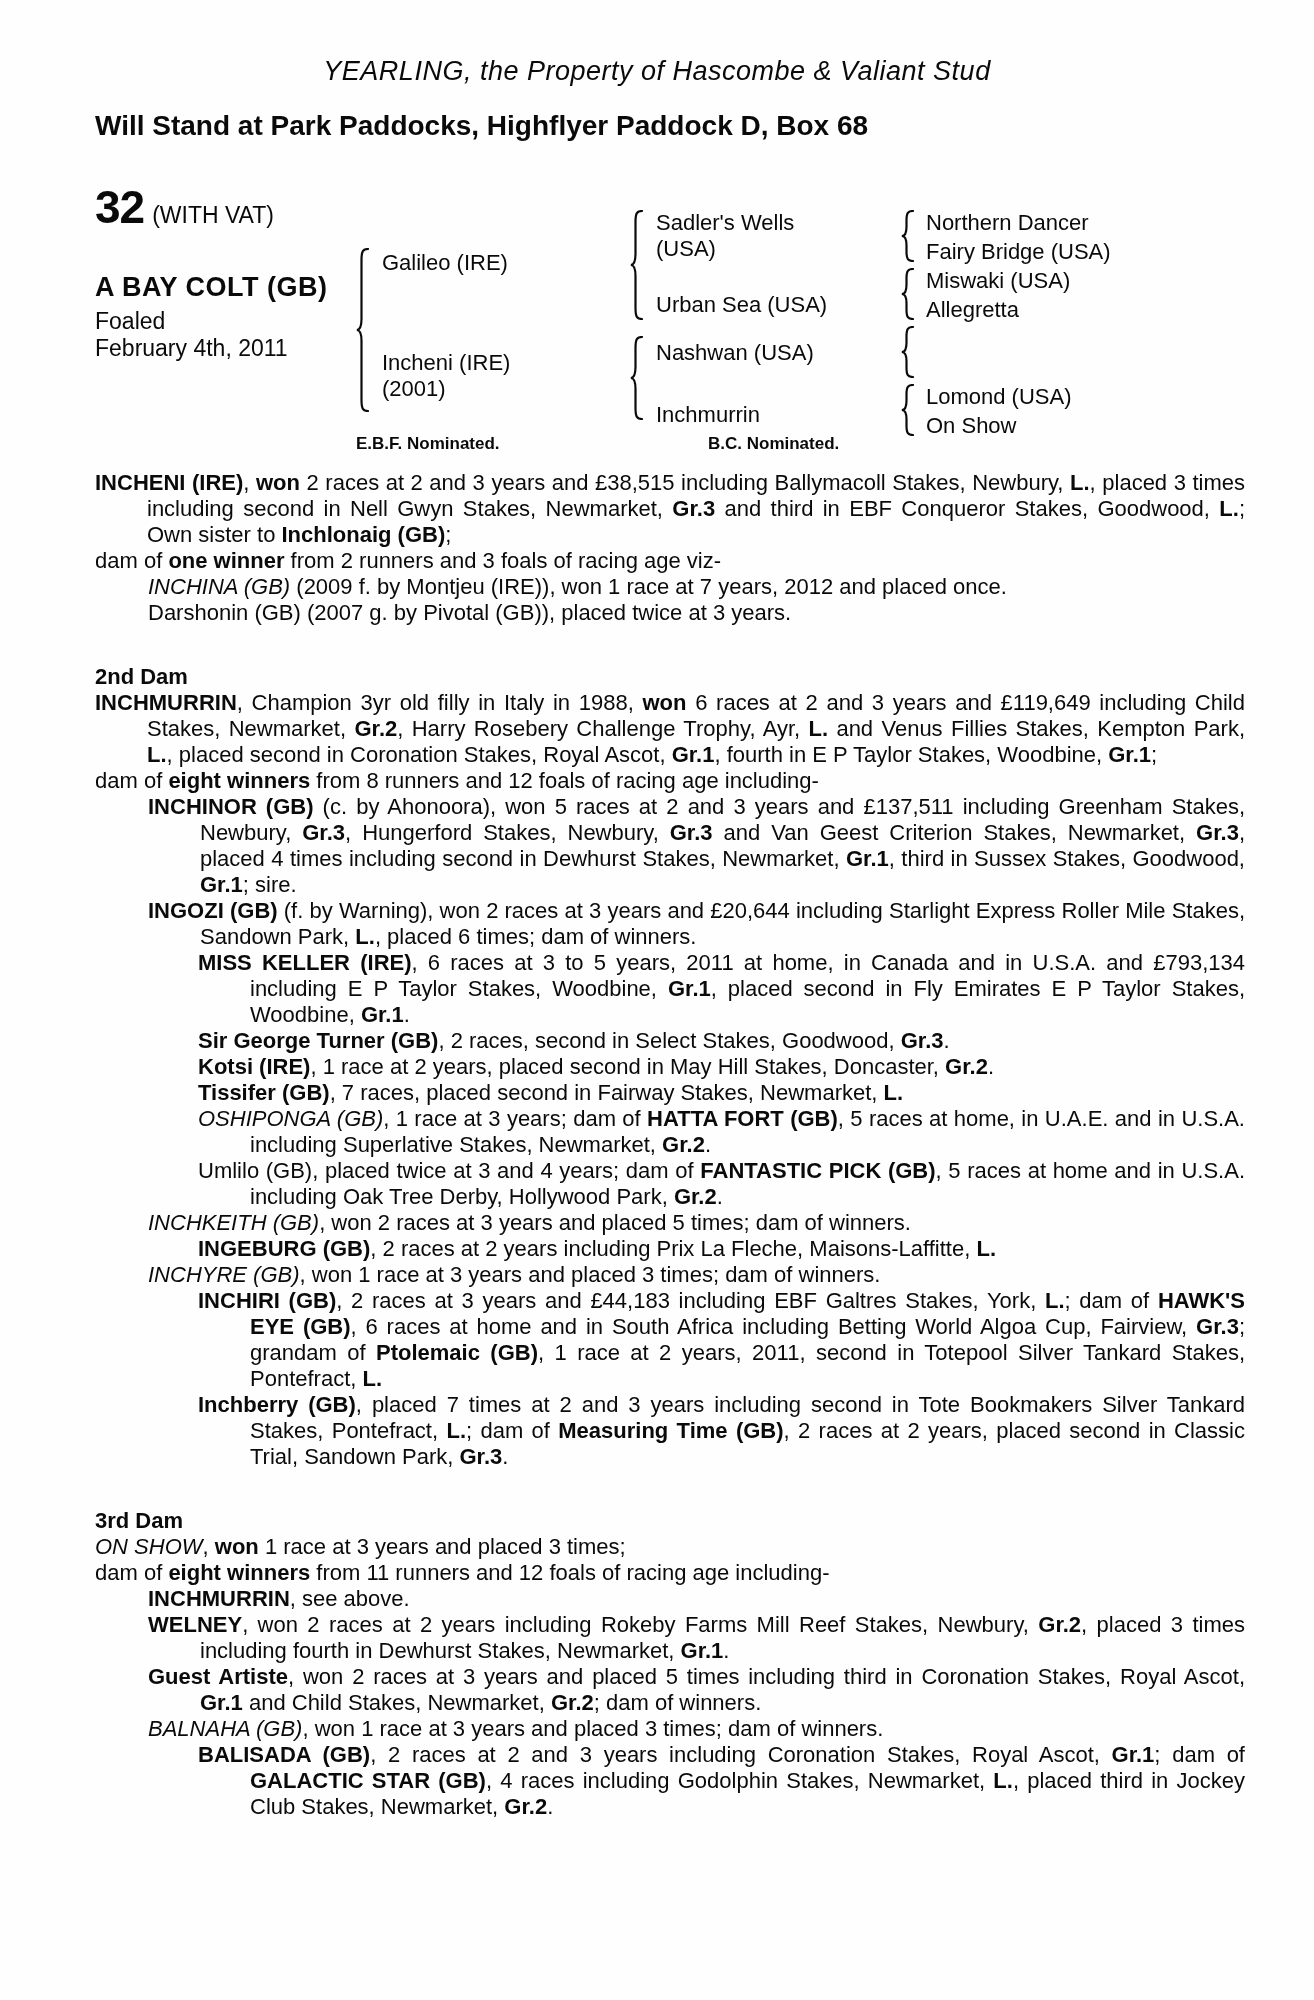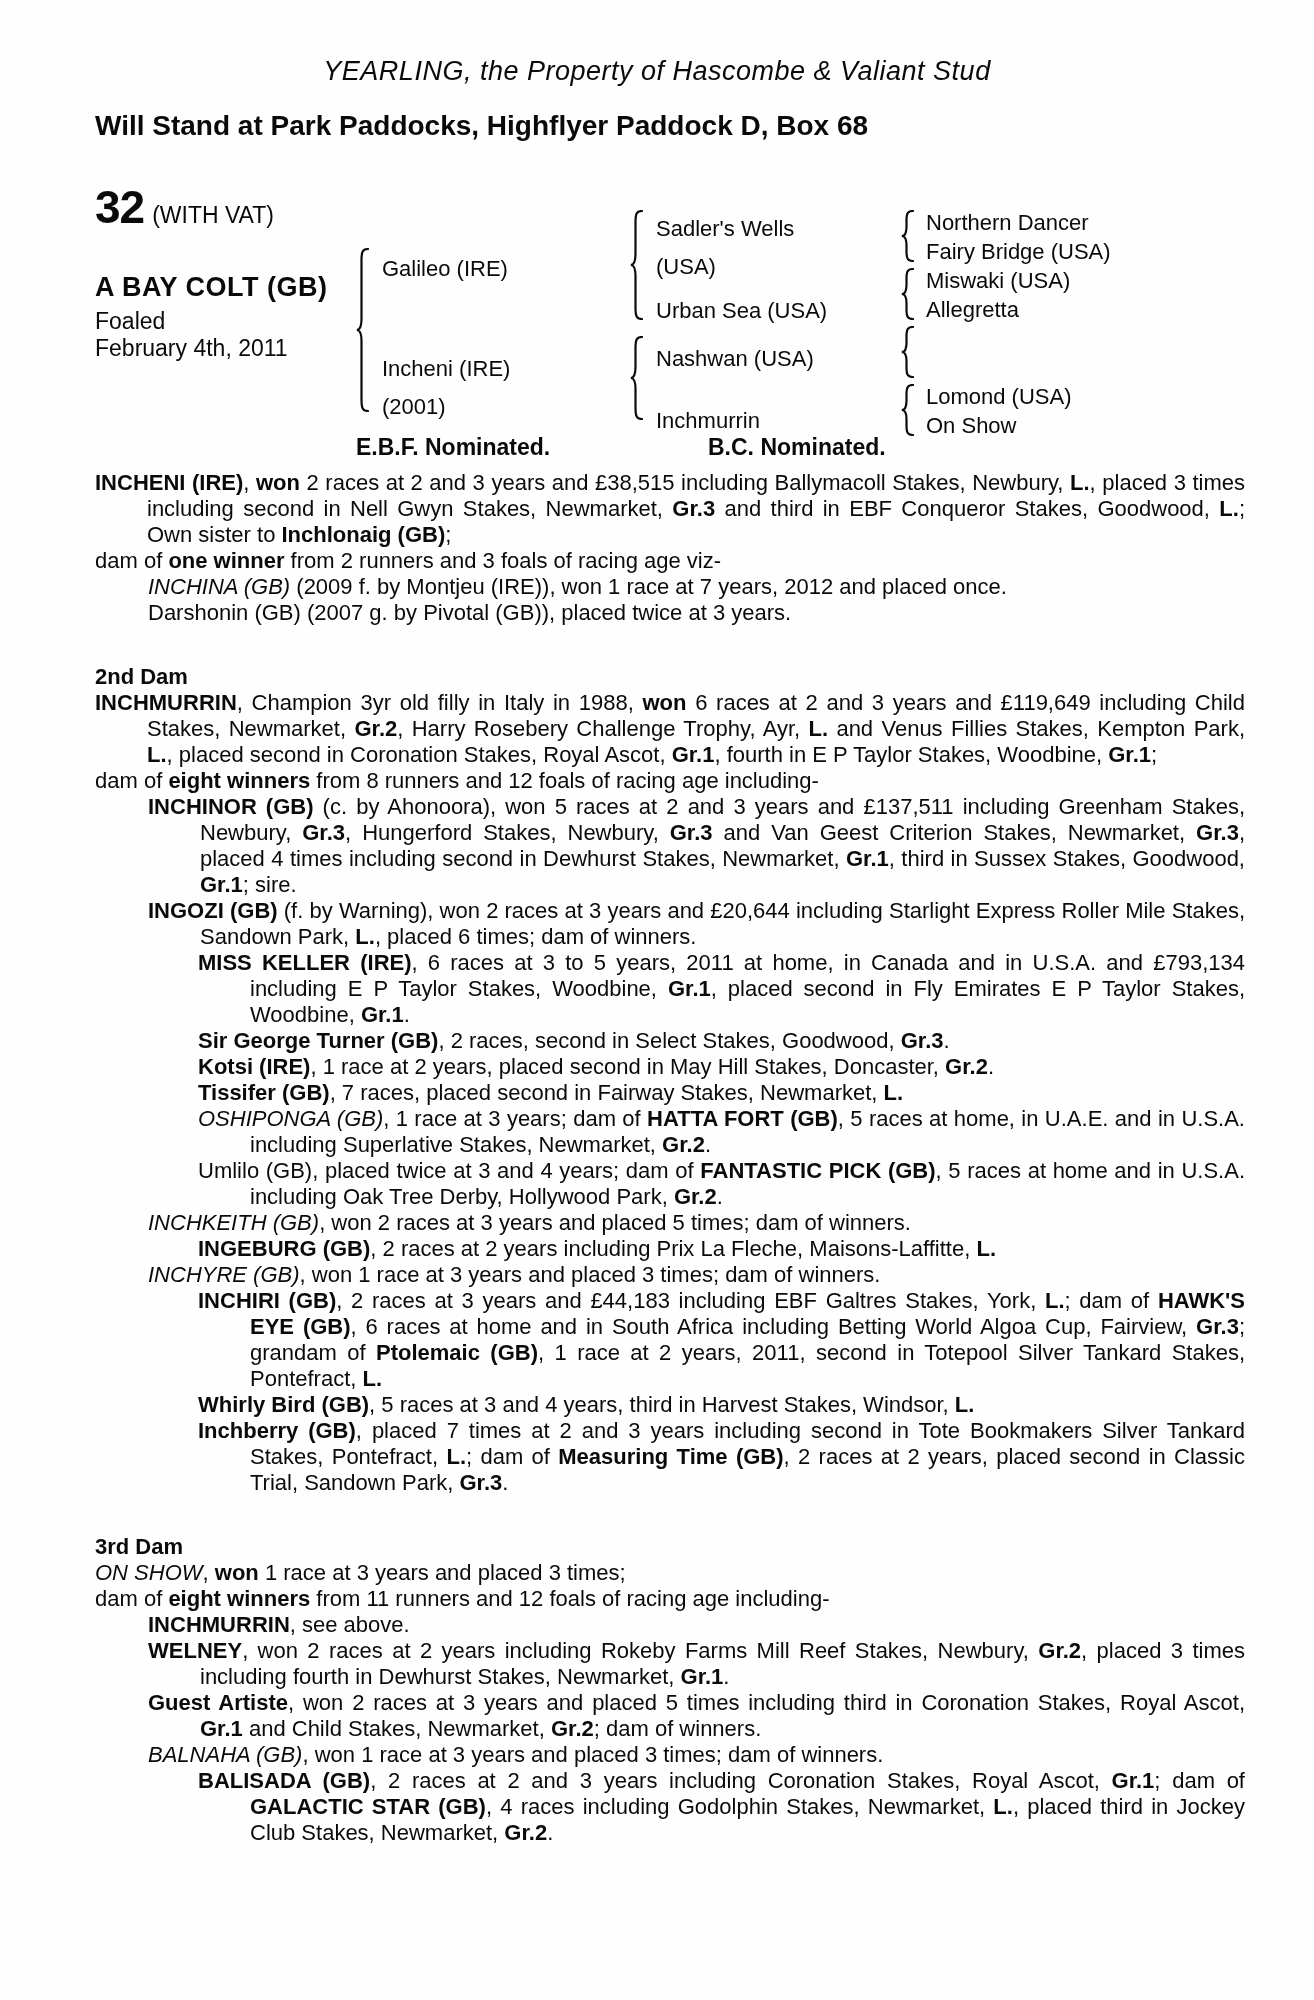--- a/index.html
+++ b/index.html
@@ -33,24 +33,24 @@
     margin-top:30px;
     height:300px;
     font-size:22px;
     padding-left:29px;
   }
   .lot-line{position:absolute;left:95px;top:14px;white-space:nowrap;}
   .lot-num{font-weight:bold;font-size:46px;line-height:46px;letter-spacing:-1px;}
   .vat{font-size:23px;padding-left:8px;}
   .colt-desc{position:absolute;left:95px;top:102px;font-weight:bold;font-size:27px;letter-spacing:.5px;white-space:nowrap;}
   .foaled{position:absolute;left:95px;top:138px;font-size:23px;line-height:27px;white-space:pre-line;}
-  .tname{position:absolute;font-size:22px;line-height:38px;white-space:pre-line;}
+  .tname{position:absolute;font-size:22px;line-height:26px;white-space:pre-line;}
   .g3{line-height:29px;}
   .brace{position:absolute;}
-  .nom{position:absolute;top:264px;font-weight:bold;font-size:23px;white-space:nowrap;}
+  .nom{position:absolute;top:264px;font-weight:bold;font-size:17px;white-space:nowrap;}
   .nom.ebf{left:356px;}
   .nom.bc{left:708px;text-align:center;}
   
   .dams{
     padding:0 69px 0 95px;
     font-size:22px;
     line-height:26px;
   }
   .section + .section{margin-top:38px;}
   .sec-heading{font-weight:bold;}
@@ -140,21 +140,20 @@
         <p class="para ind2"><span class="b">MISS KELLER (IRE)</span><span>, 6 races at 3 to 5 years, 2011 at home, in Canada and in U.S.A. and £793,134 including E P Taylor Stakes, Woodbine, </span><span class="b">Gr.1</span><span>, placed second in Fly Emirates E P Taylor Stakes, Woodbine, </span><span class="b">Gr.1</span><span>.</span></p>
         <p class="para ind2"><span class="b">Sir George Turner (GB)</span><span>, 2 races, second in Select Stakes, Goodwood, </span><span class="b">Gr.3</span><span>.</span></p>
         <p class="para ind2"><span class="b">Kotsi (IRE)</span><span>, 1 race at 2 years, placed second in May Hill Stakes, Doncaster, </span><span class="b">Gr.2</span><span>.</span></p>
         <p class="para ind2"><span class="b">Tissifer (GB)</span><span>, 7 races, placed second in Fairway Stakes, Newmarket, </span><span class="b">L.</span></p>
         <p class="para ind2"><span class="i">OSHIPONGA (GB)</span><span>, 1 race at 3 years; dam of </span><span class="b">HATTA FORT (GB)</span><span>, 5 races at home, in U.A.E. and in U.S.A. including Superlative Stakes, Newmarket, </span><span class="b">Gr.2</span><span>.</span></p>
         <p class="para ind2"><span>Umlilo (GB), placed twice at 3 and 4 years; dam of </span><span class="b">FANTASTIC PICK (GB)</span><span>, 5 races at home and in U.S.A. including Oak Tree Derby, Hollywood Park, </span><span class="b">Gr.2</span><span>.</span></p>
         <p class="para ind1"><span class="i">INCHKEITH (GB)</span><span>, won 2 races at 3 years and placed 5 times; dam of winners.</span></p>
         <p class="para ind2"><span class="b">INGEBURG (GB)</span><span>, 2 races at 2 years including Prix La Fleche, Maisons-Laffitte, </span><span class="b">L.</span></p>
         <p class="para ind1"><span class="i">INCHYRE (GB)</span><span>, won 1 race at 3 years and placed 3 times; dam of winners.</span></p>
         <p class="para ind2"><span class="b">INCHIRI (GB)</span><span>, 2 races at 3 years and £44,183 including EBF Galtres Stakes, York, </span><span class="b">L.</span><span>; dam of </span><span class="b">HAWK'S EYE (GB)</span><span>, 6 races at home and in South Africa including Betting World Algoa Cup, Fairview, </span><span class="b">Gr.3</span><span>; grandam of </span><span class="b">Ptolemaic (GB)</span><span>, 1 race at 2 years, 2011, second in Totepool Silver Tankard Stakes, Pontefract, </span><span class="b">L.</span></p>
-        <p class="para ind2"><span class="b">Whirly Bird (GB)</span><span>, 5 races at 3 and 4 years, third in Harvest Stakes, Windsor, </span><span class="b">L.</span></p>
         <p class="para ind2"><span class="b">Inchberry (GB)</span><span>, placed 7 times at 2 and 3 years including second in Tote Bookmakers Silver Tankard Stakes, Pontefract, </span><span class="b">L.</span><span>; dam of </span><span class="b">Measuring Time (GB)</span><span>, 2 races at 2 years, placed second in Classic Trial, Sandown Park, </span><span class="b">Gr.3</span><span>.</span></p>
       </div>
       <div class="section">
         <div class="sec-heading">3rd Dam</div>
         <p class="para ind0"><span class="i">ON SHOW</span><span>, </span><span class="b">won</span><span> 1 race at 3 years and placed 3 times;</span></p>
         <p class="para ind0"><span>dam of </span><span class="b">eight winners</span><span> from 11 runners and 12 foals of racing age including-</span></p>
         <p class="para ind1"><span class="b">INCHMURRIN</span><span>, see above.</span></p>
         <p class="para ind1"><span class="b">WELNEY</span><span>, won 2 races at 2 years including Rokeby Farms Mill Reef Stakes, Newbury, </span><span class="b">Gr.2</span><span>, placed 3 times including fourth in Dewhurst Stakes, Newmarket, </span><span class="b">Gr.1</span><span>.</span></p>
         <p class="para ind1"><span class="b">Guest Artiste</span><span>, won 2 races at 3 years and placed 5 times including third in Coronation Stakes, Royal Ascot, </span><span class="b">Gr.1</span><span> and Child Stakes, Newmarket, </span><span class="b">Gr.2</span><span>; dam of winners.</span></p>
         <p class="para ind1"><span class="i">BALNAHA (GB)</span><span>, won 1 race at 3 years and placed 3 times; dam of winners.</span></p>

